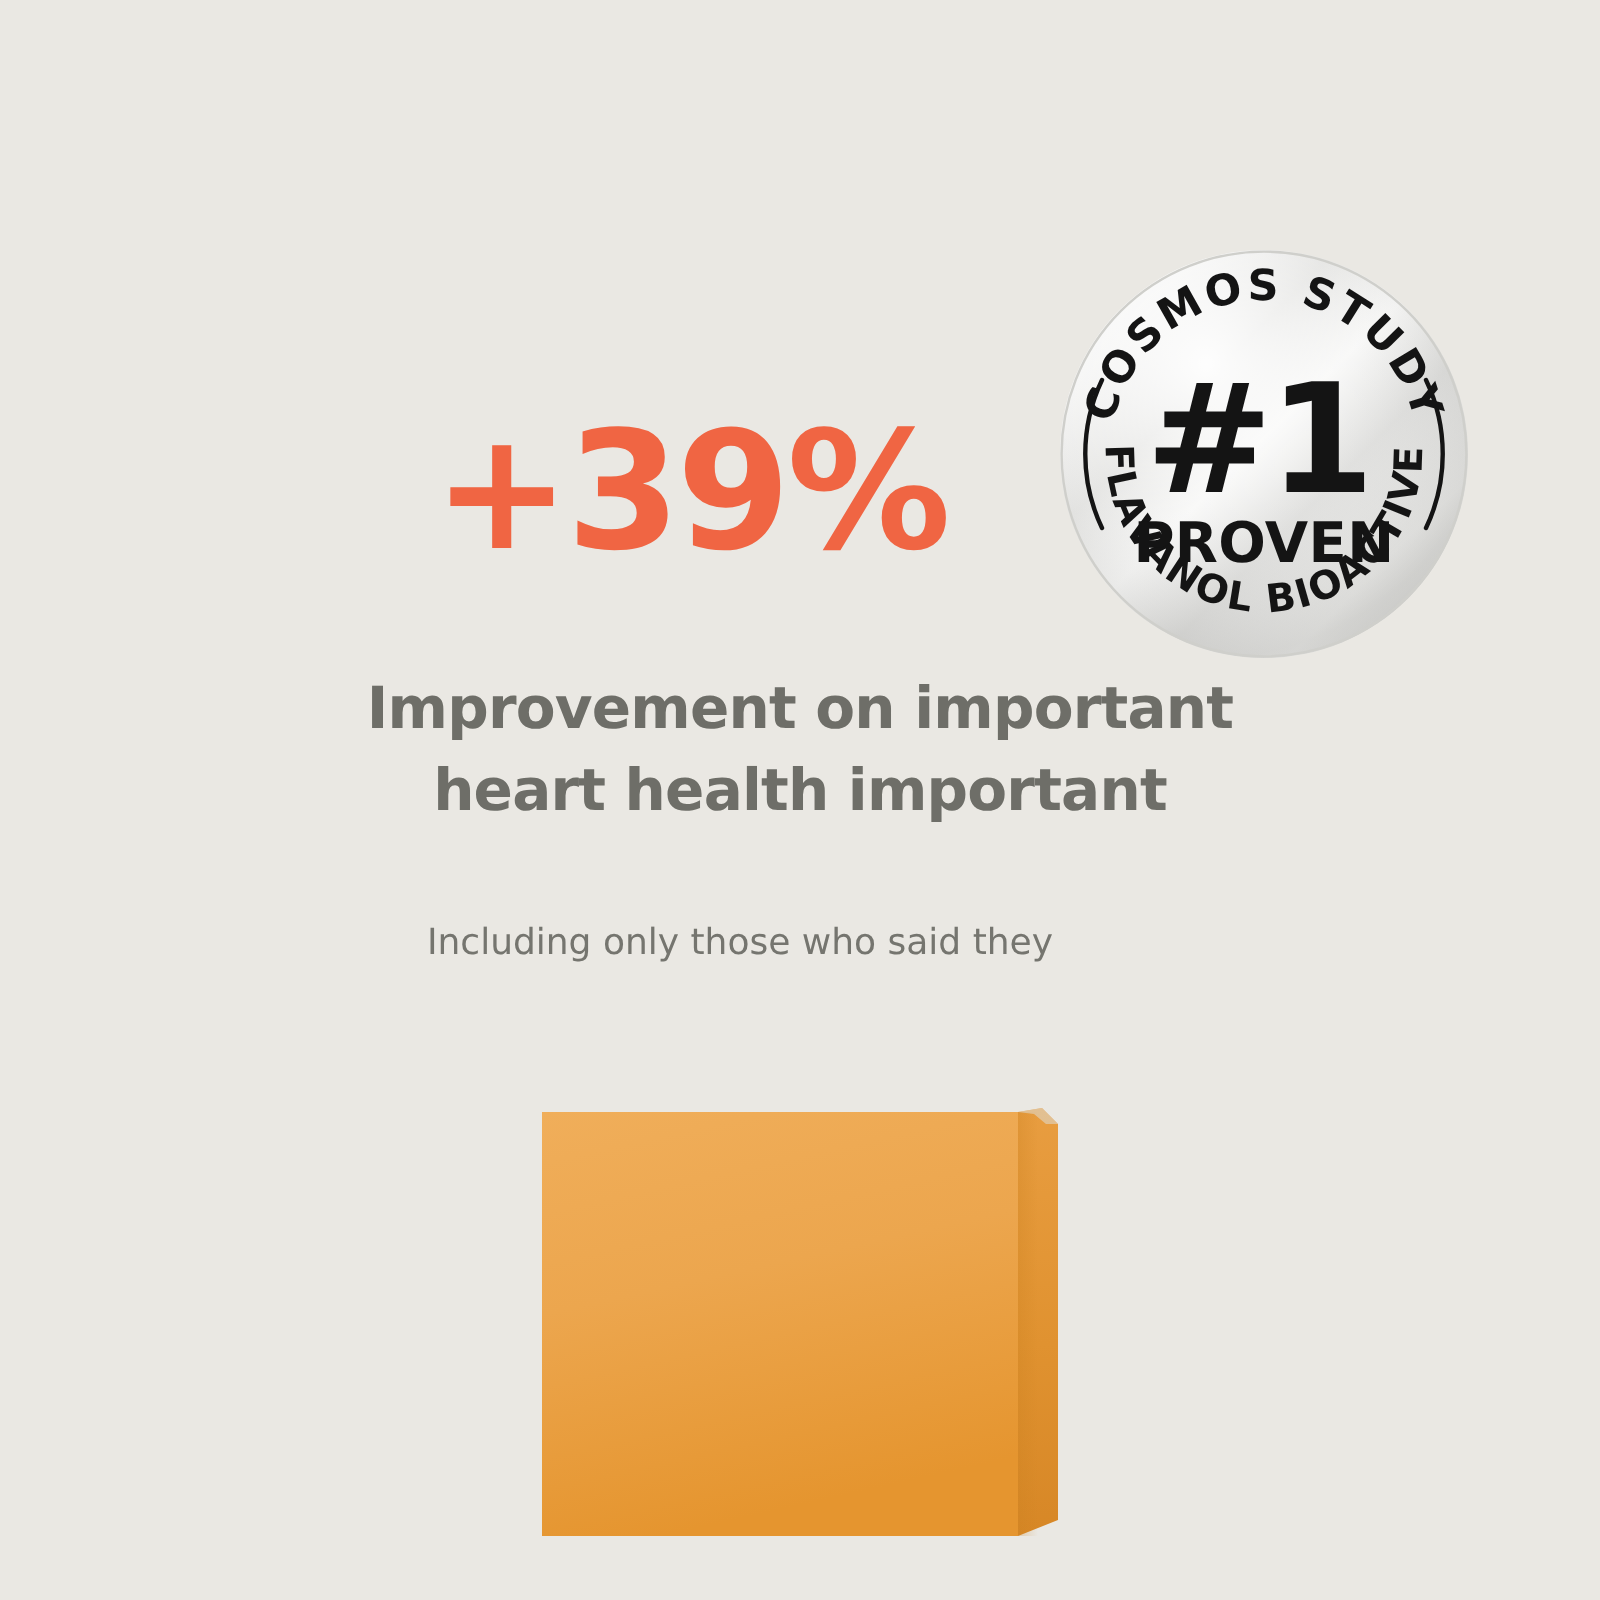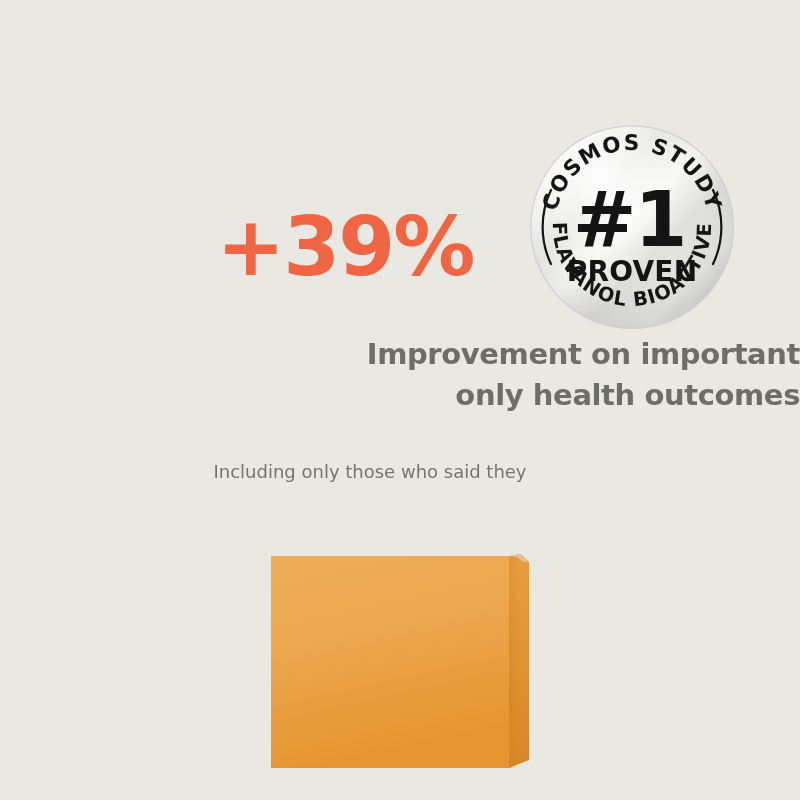--- a/index.html
+++ b/index.html
@@ -50,21 +50,20 @@
     text-align: center;
     font-family: "DejaVu Sans", "Liberation Sans", sans-serif;
     font-size: 29px;
     font-weight: 700;
     line-height: 1.42;
     letter-spacing: -0.4px;
     color: #6e6e68;
   }
   .headline .line {
     display: block;
-    text-align: right;
   }
 
   
   .subcaption {
     position: absolute;
     left: 0;
     top: 458px;
     width: 740px;
     text-align: center;
     font-family: "DejaVu Sans", "Liberation Sans", sans-serif;
@@ -152,21 +151,21 @@
       <text x="103" y="157" text-anchor="middle" font-family="DejaVu Sans, Liberation Sans, sans-serif" font-size="28" font-weight="700" fill="#141414" letter-spacing="0.2">PROVEN</text>
     </svg>
   </div>
 
   <div class="stat-figure">
     <span class="stat-value">+39%</span>
   </div>
 
   <div class="headline">
     <span class="line">Improvement on important</span>
-    <span class="line">only health outcomes</span>
+    <span class="line">heart health important</span>
   </div>
 
   <div class="subcaption">
     <span class="line">Including only those who said they</span>
   </div>
 
   <div class="product-box">
     <svg viewBox="0 0 258 214" xmlns="http://www.w3.org/2000/svg" aria-hidden="true">
       <defs>
         <linearGradient id="boxFront" x1="0" y1="0" x2="0.25" y2="1">

